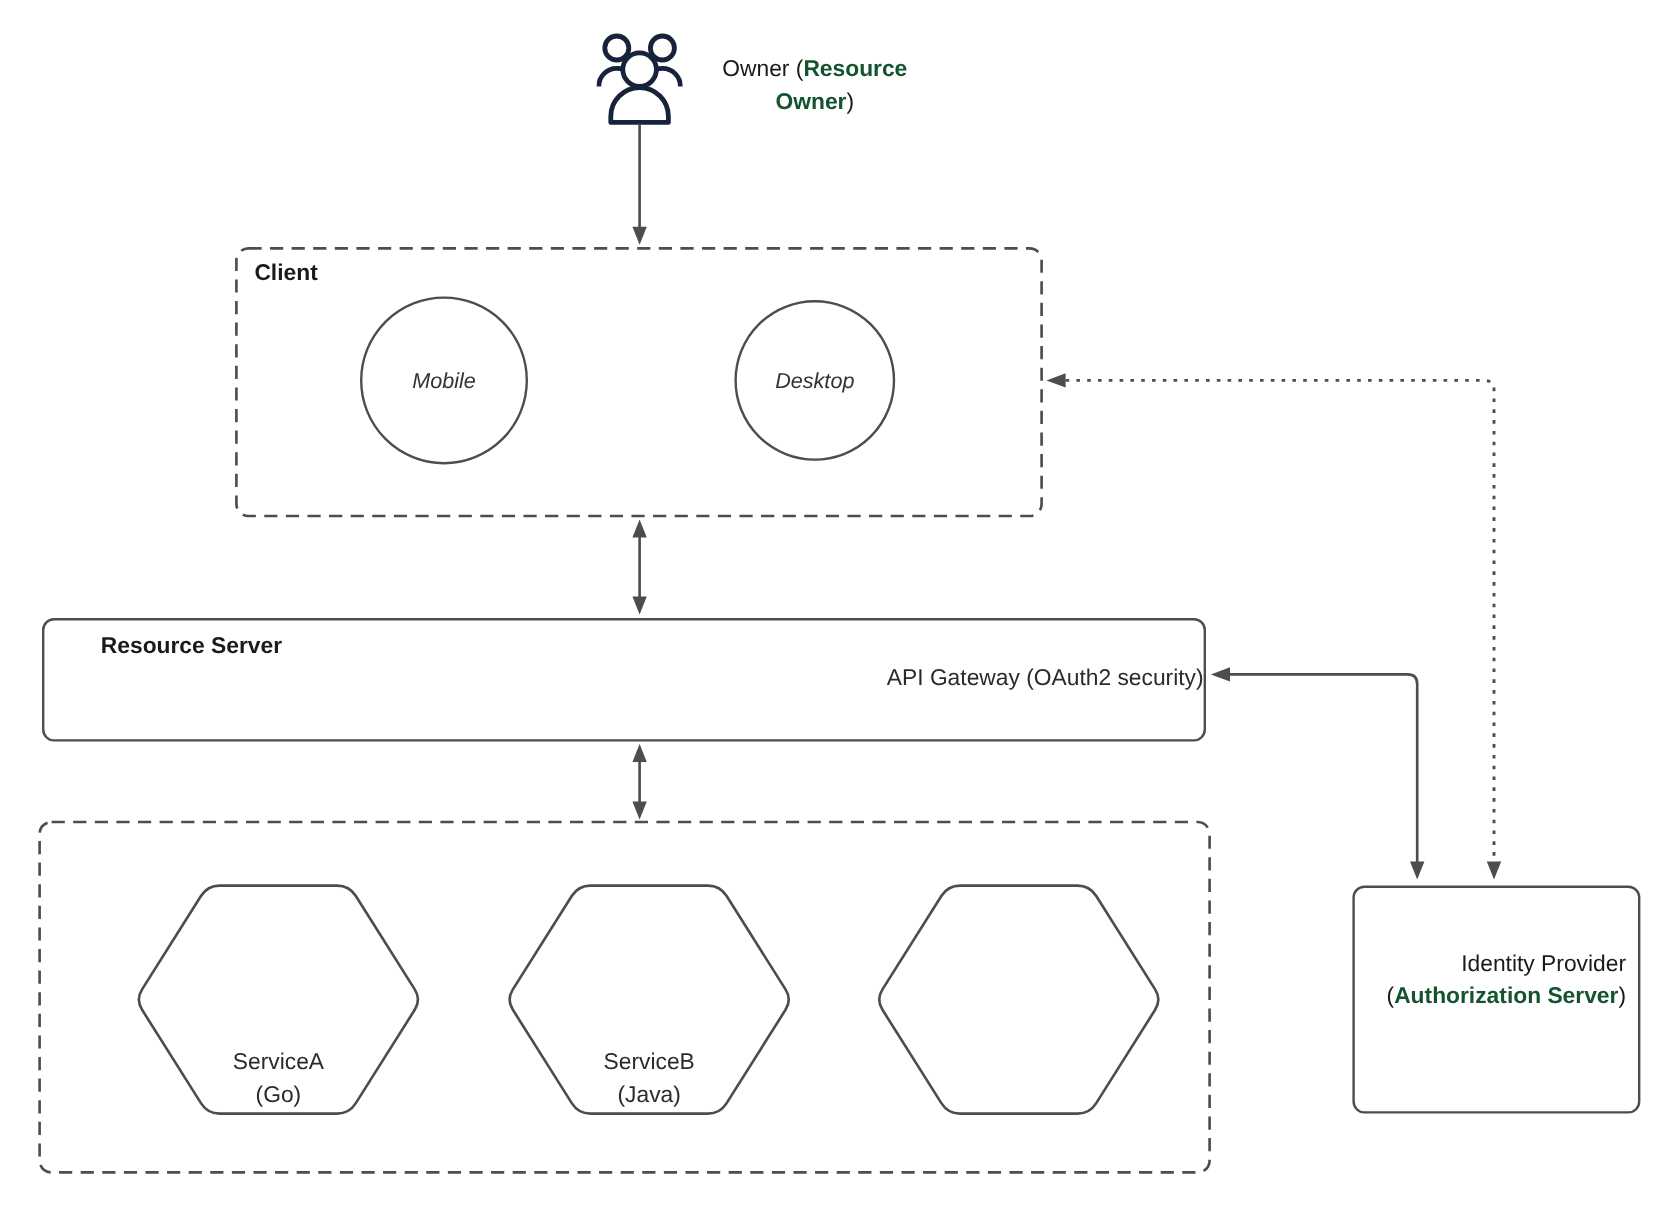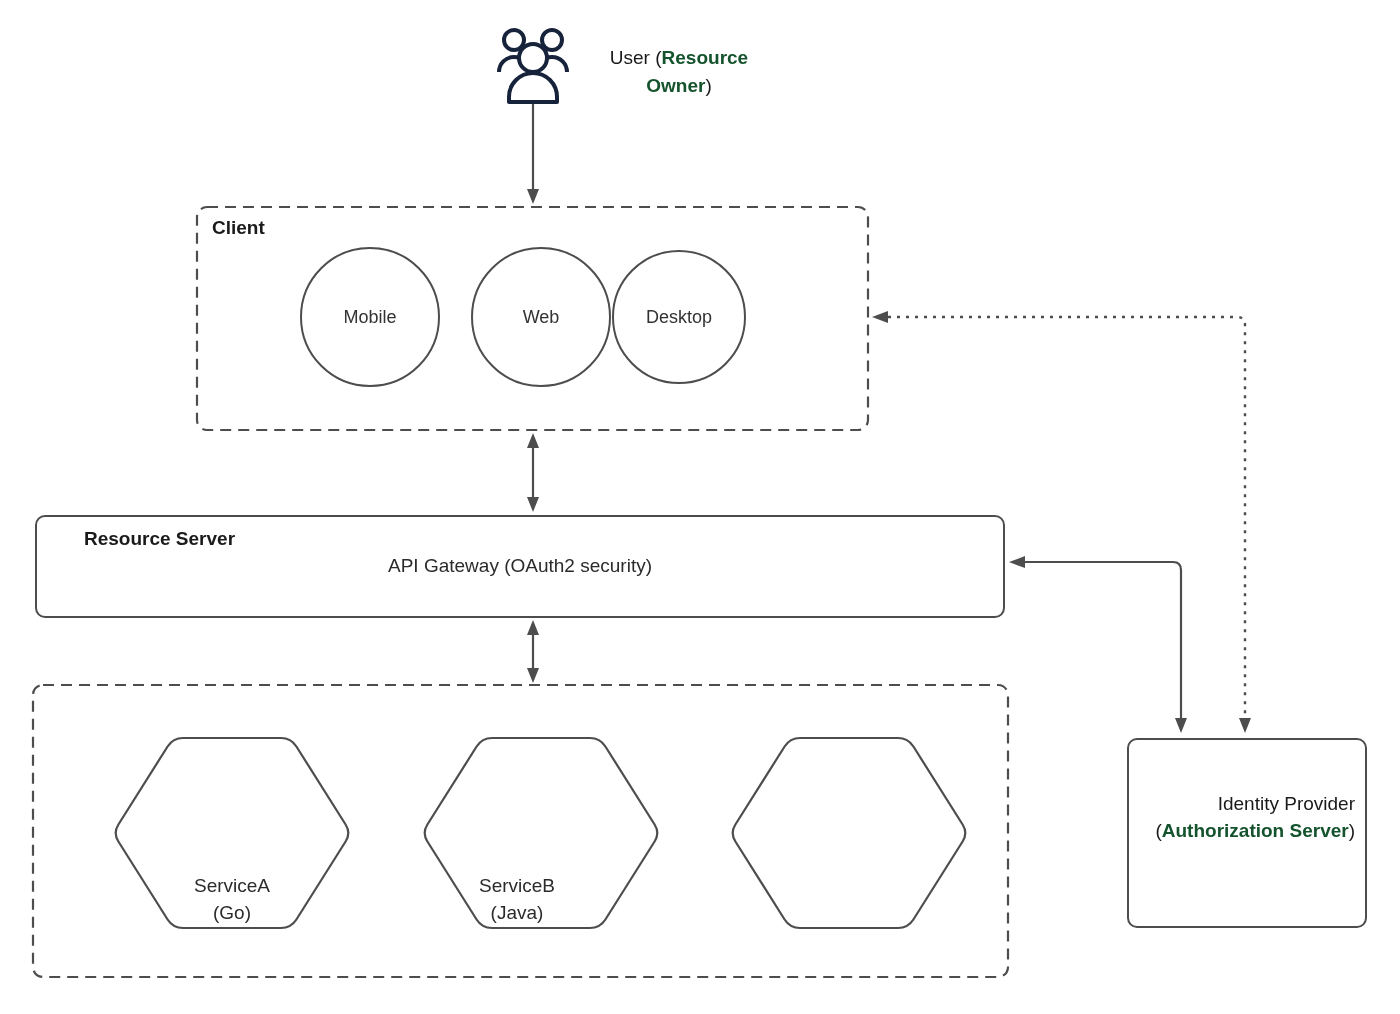--- a/index.html
+++ b/index.html
@@ -26,32 +26,33 @@
   .box-title{
     font-size:19px;
     font-weight:bold;
     color:#1a1a1a;
     text-align:right;
   }
   .client-title{position:absolute;left:15px;top:10px;}
   .rs-title{position:absolute;left:47px;top:11px;}
   .gateway-label{
     position:absolute;left:0;top:38px;width:100%;
-    text-align:center;font-size:19px;color:#2b2b2b;
+    text-align:right;font-size:19px;color:#2b2b2b;
   }
 
   
   .circle-node{
     position:absolute;
     border:2px solid #4d4d4d;
     border-radius:50%;
     background:#ffffff;
     display:flex;align-items:center;justify-content:center;
     font-size:18px;color:#333333;
     box-sizing:border-box;
+    font-style:italic;
   }
 
   
   .user-label{
     position:absolute;left:583px;top:44px;width:192px;
     text-align:center;font-size:19px;line-height:28px;color:#1a1a1a;
   }
   .hex-label{
     position:absolute;width:200px;
     text-align:center;font-size:19px;line-height:27px;color:#2b2b2b;
@@ -111,46 +112,43 @@
     <g stroke="#16233b" stroke-width="4" fill="none">
       <circle cx="17" cy="13" r="10"></circle>
       <circle cx="55" cy="13" r="10"></circle>
       <path d="M2 45 a15 15 0 0 1 30 0"></path>
       <path d="M40 45 a15 15 0 0 1 30 0"></path>
       <circle cx="36" cy="31" r="14" fill="#ffffff"></circle>
       <path d="M12 75 v-5 a24 24 0 0 1 48 0 v5 z" fill="#ffffff" stroke-linejoin="round"></path>
     </g>
   </svg>
 
-  <div class="user-label"><span>User (</span><b>Resource Owner</b><span>)</span></div>
+  <div class="user-label"><span>Owner (</span><b>Resource Owner</b><span>)</span></div>
 
   <div class="abs" style="left:197px;top:207px;width:671px;height:223px;">
     <div class="box-title client-title">Client</div>
   </div>
 
   <div class="circle-node" style="left:300px;top:247px;width:140px;height:140px;">
     <span>Mobile</span>
-  </div>
-  <div class="circle-node" style="left:471px;top:247px;width:140px;height:140px;">
-    <span>Web</span>
   </div>
   <div class="circle-node" style="left:612px;top:250px;width:134px;height:134px;">
     <span>Desktop</span>
   </div>
 
   <div class="solid-box" style="left:35px;top:515px;width:970px;height:103px;">
     <div class="box-title rs-title">Resource Server</div>
     <div class="gateway-label">API Gateway (OAuth2 security)</div>
   </div>
 
   <div class="hex-label" style="left:132px;top:872px;text-align:center;">
     <div>ServiceA</div>
     <div>(Go)</div>
   </div>
-  <div class="hex-label" style="left:417px;top:872px;">
+  <div class="hex-label" style="left:441px;top:872px;">
     <div>ServiceB</div>
     <div>(Java)</div>
   </div>
 
   <div class="solid-box" style="left:1127px;top:738px;width:240px;height:190px;">
     <div class="idp-label"><span>Identity Provider (</span><b>Authorization Server</b><span>)</span></div>
   </div>
 
 </div>
 

